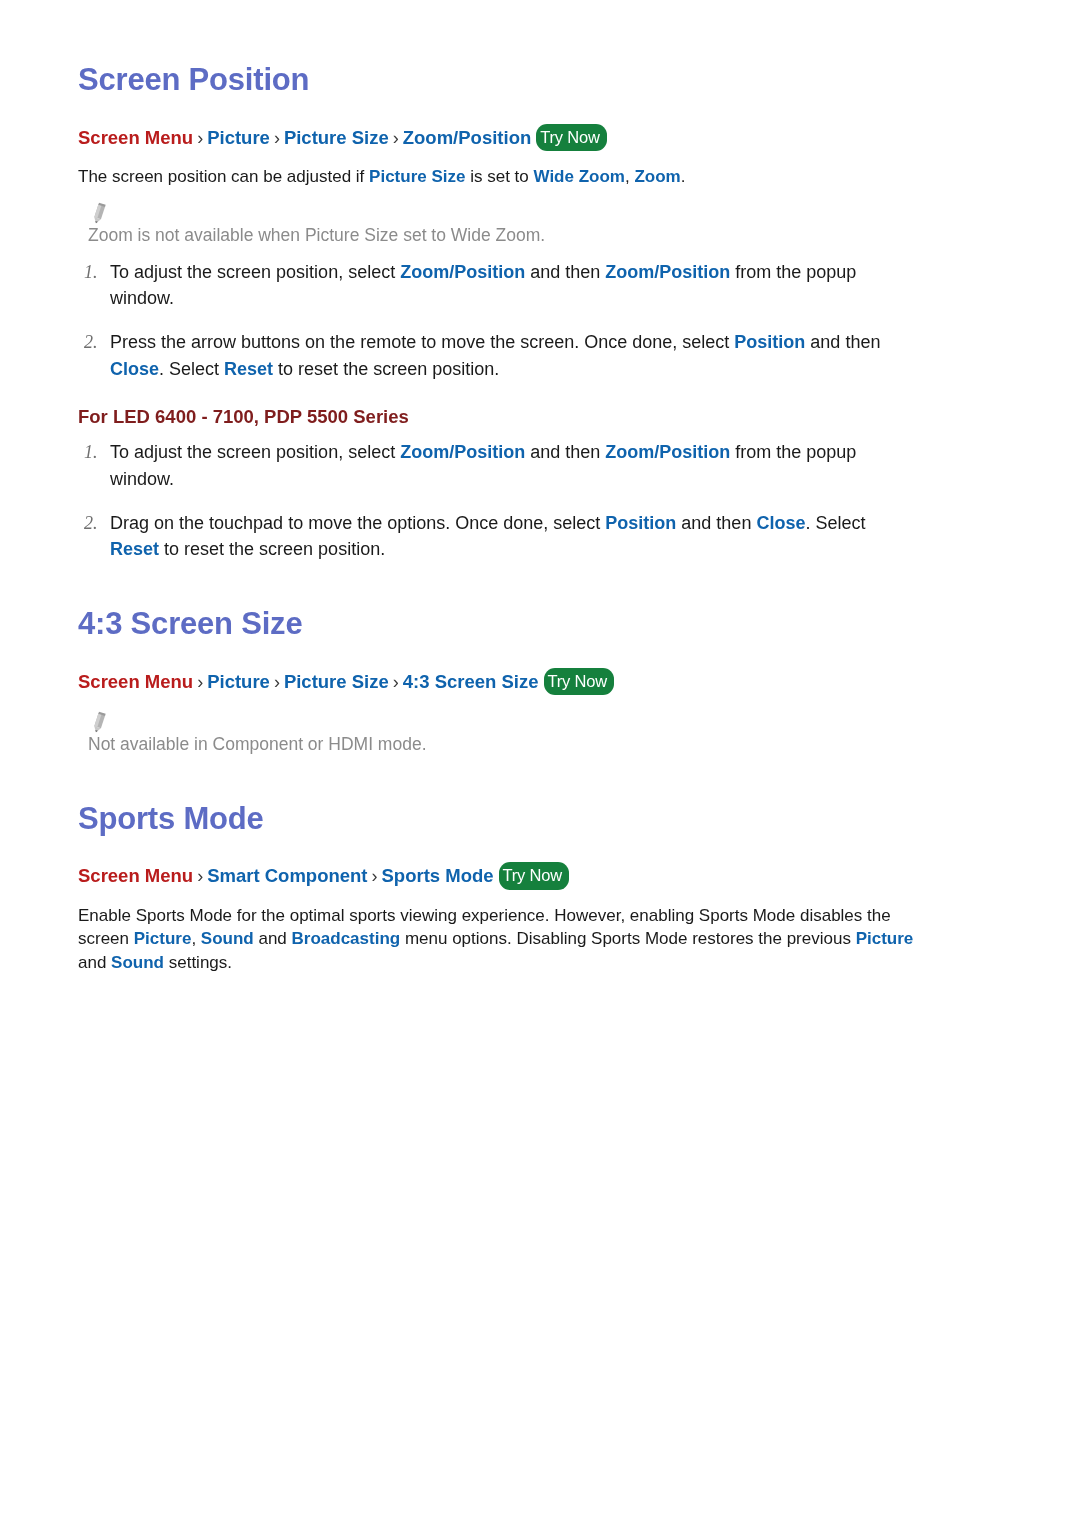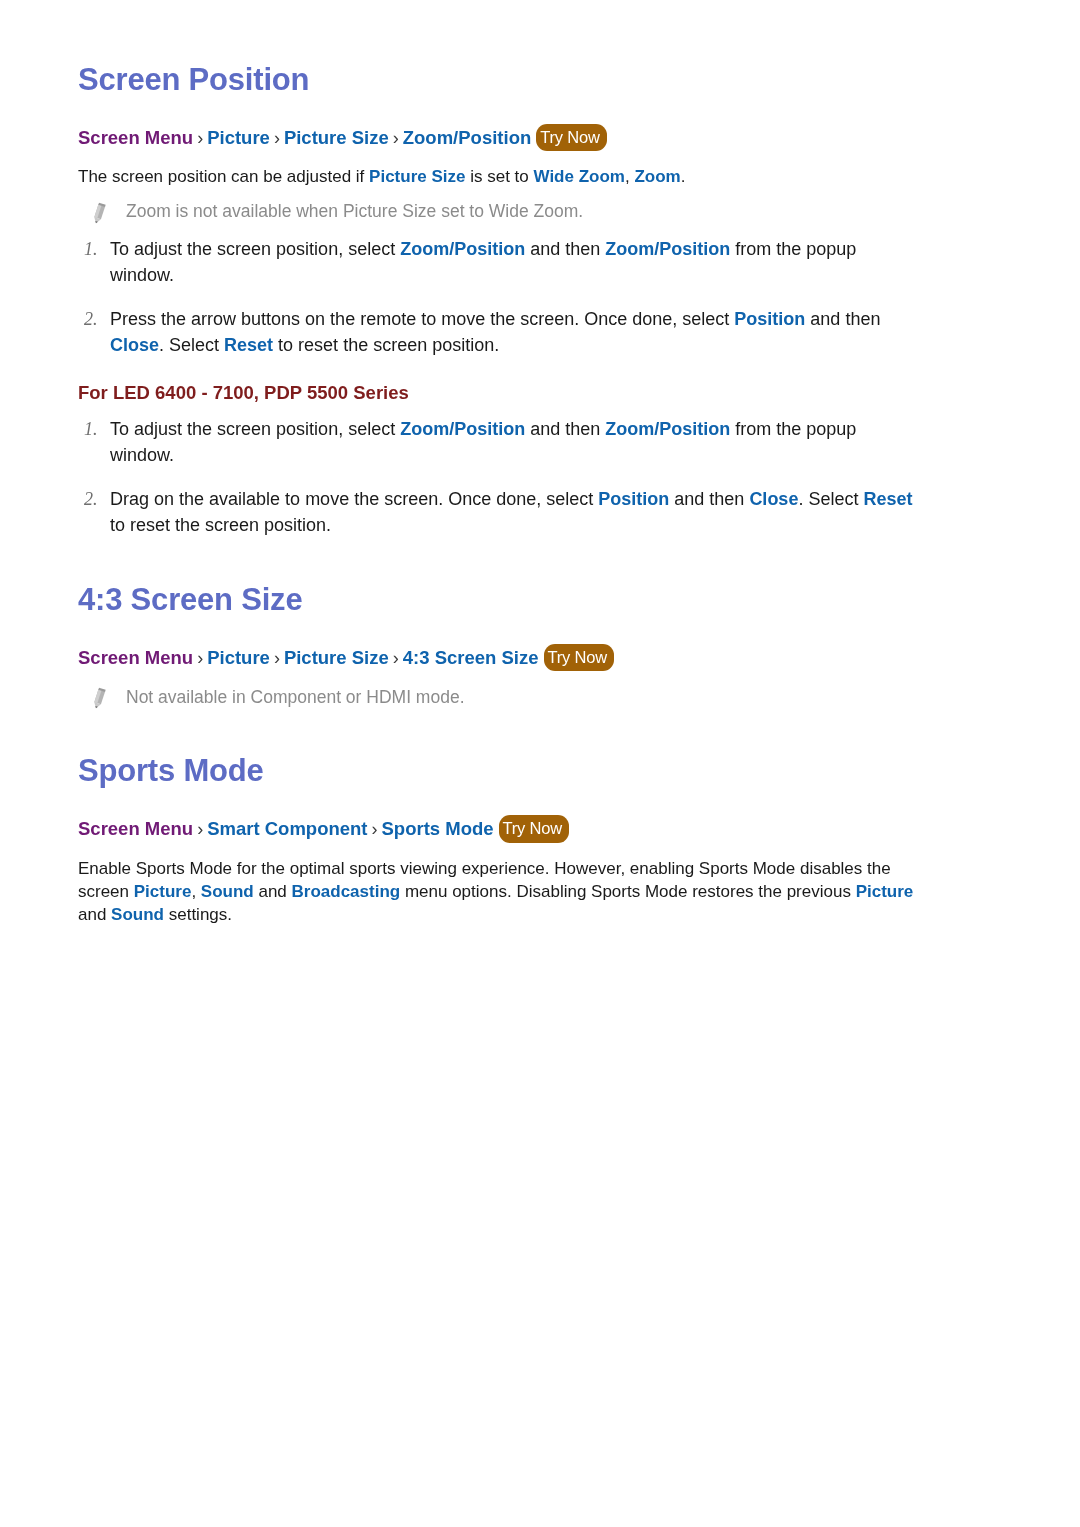--- a/index.html
+++ b/index.html
@@ -41,34 +41,34 @@
 
   
   .breadcrumb {
     font-size: 18.5px;
     font-weight: bold;
     color: #1a1a1a;
     margin: 0 0 13px 0;
     line-height: 1.5;
   }
   .breadcrumb .crumb-root {
-    color: #701a75;
+    color: #b91c1c;
   }
   .breadcrumb .crumb-link {
     color: #0f63ad;
   }
   .breadcrumb .crumb-sep {
     color: #3b3b3b;
     font-weight: normal;
     padding: 0 4px;
     font-size: 18px;
   }
   .try-now {
     display: inline-block;
-    background: #a16207;
+    background: #15803d;
     color: #ffffff;
     font-size: 16.5px;
     font-weight: normal;
     line-height: 1;
     padding: 5px 7px 6px 4px;
     border-radius: 11px;
     margin-left: 5px;
     position: relative;
     top: -1px;
     letter-spacing: -0.2px;
@@ -87,22 +87,23 @@
     margin-bottom: 0;
   }
   .kw {
     color: #0f63ad;
     font-weight: bold;
   }
 
   
   .note {
     display: flex;
-    align-items: center;
+    align-items: flex-start;
     margin: 4px 0 12px 10px;
+    flex-direction: column;
   }
   .note-icon {
     flex: 0 0 auto;
     width: 22px;
     height: 24px;
     margin-right: 16px;
     position: relative;
     top: 2px;
   }
   .note-icon svg {
@@ -207,21 +208,21 @@
     <ol class="steps">
       <li>
         <span class="step-num">1.</span>
         <span class="step-text">
           <span>To adjust the screen position, select </span><span class="kw">Zoom/Position</span><span> and then </span><span class="kw">Zoom/Position</span><span> from the popup window.</span>
         </span>
       </li>
       <li>
         <span class="step-num">2.</span>
         <span class="step-text">
-          <span>Drag on the available to move the screen. Once done, select </span><span class="kw">Position</span><span> and then </span><span class="kw">Close</span><span>. Select </span><span class="kw">Reset</span><span> to reset the screen position.</span>
+          <span>Drag on the touchpad to move the options. Once done, select </span><span class="kw">Position</span><span> and then </span><span class="kw">Close</span><span>. Select </span><span class="kw">Reset</span><span> to reset the screen position.</span>
         </span>
       </li>
     </ol>
   </div>
 
   <div class="section">
 
     <h1 class="section-title">4:3 Screen Size</h1>
 
     <p class="breadcrumb">

